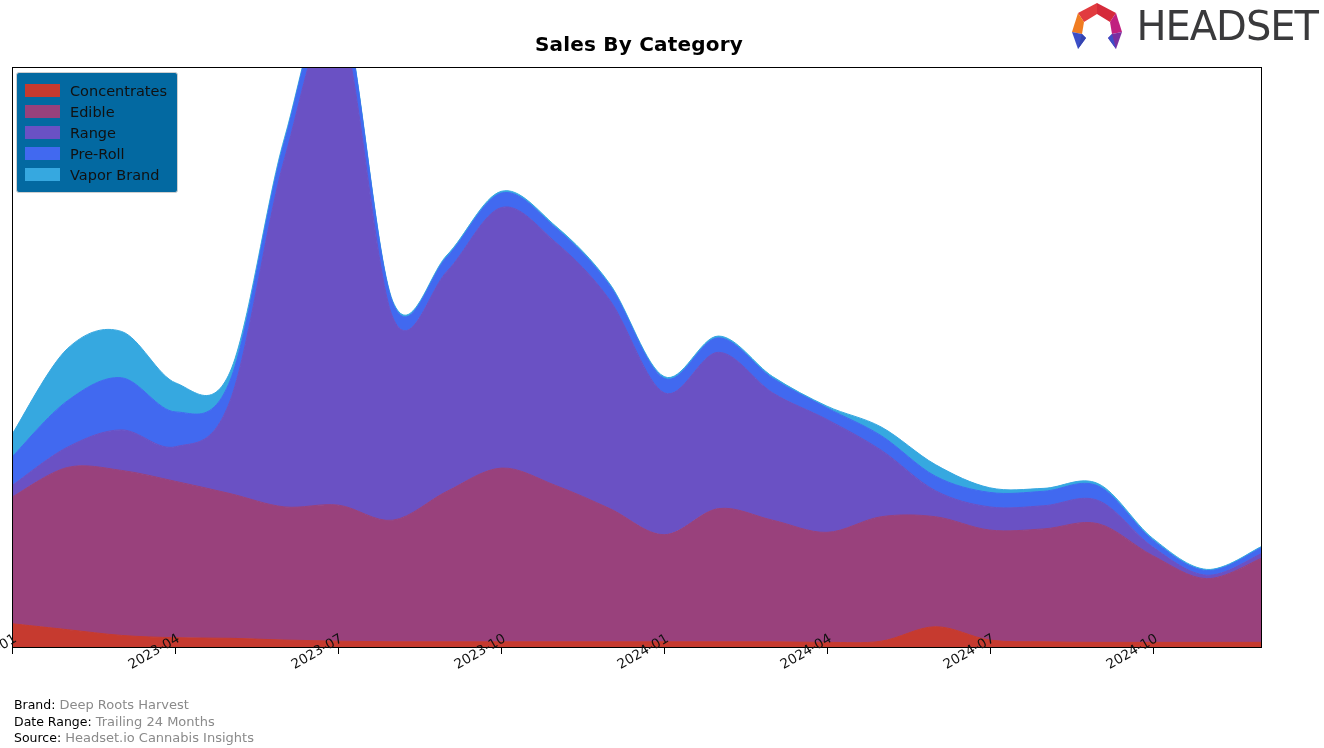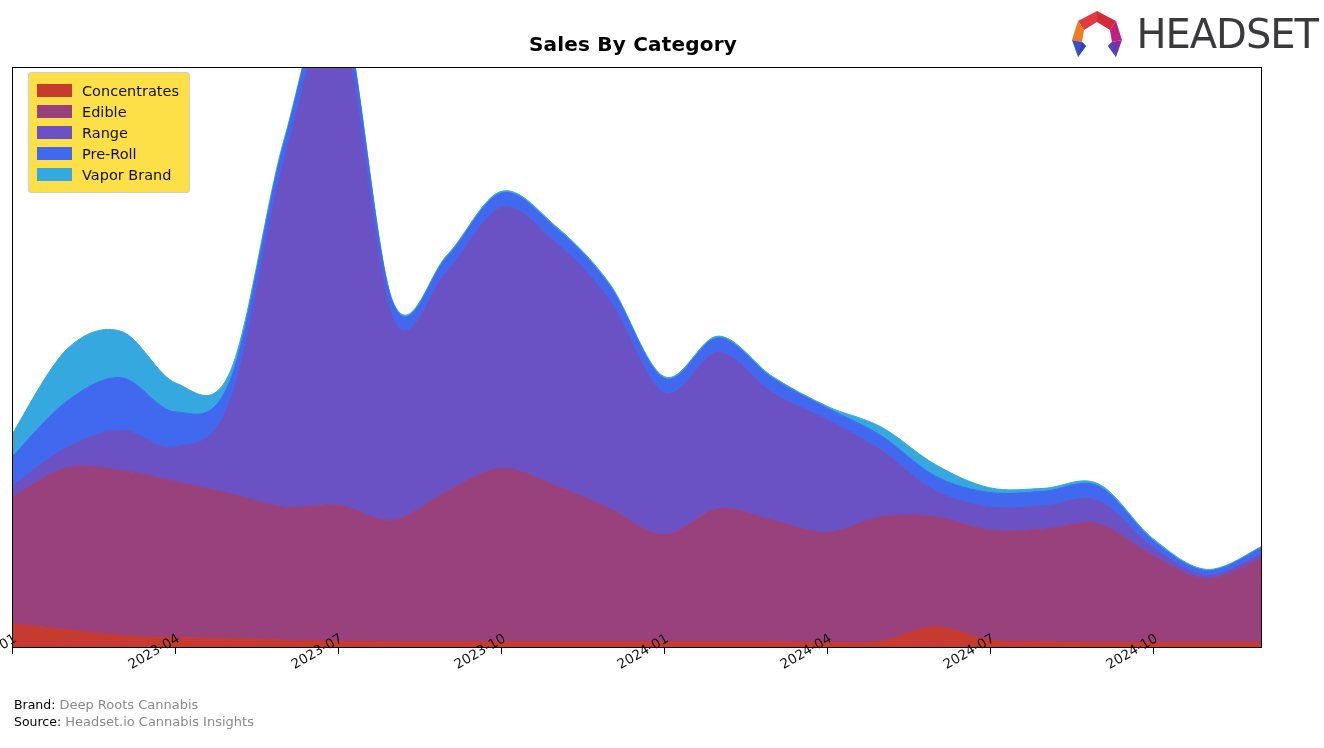--- a/index.html
+++ b/index.html
@@ -2,39 +2,39 @@
 <html><head>
 <meta charset="utf-8">
 <style>
   html,body{margin:0;padding:0;}
   body{
     width:1324px;height:748px;background:#ffffff;
     font-family:"DejaVu Sans","Liberation Sans",sans-serif;
     overflow:hidden;position:relative;
   }
   #chart-title{
-    position:absolute;left:2px;top:32px;width:1262px;text-align:center;
+    position:absolute;left:8px;top:32px;width:1262px;text-align:center;
     font-size:20px;font-weight:bold;color:#000;letter-spacing:.2px;
   }
   #logo{
-    position:absolute;right:6px;top:8px;display:flex;align-items:center;gap:8px;
+    position:absolute;right:6px;top:0;display:flex;align-items:center;gap:8px;
   }
   #logo-text{
     font-size:40px;font-weight:500;color:#3a3a3c;letter-spacing:-1px;
     font-family:"DejaVu Sans","Liberation Sans",sans-serif;
   }
   #plot{
     position:absolute;left:12px;top:67px;width:1250px;height:581px;
     border:1.6px solid #000;box-sizing:border-box;background:#fff;
   }
   #plot svg{display:block;width:100%;height:100%;}
   #legend{
     position:absolute;left:16px;top:72px;
-    border:1px solid #cfcfcf;border-radius:3px;background:#fde047;
-    padding:7px 10px 7px 8px;z-index:5;margin-left:12px;
+    border:1px solid #cfcfcf;border-radius:3px;background:#0369a1;
+    padding:7px 10px 7px 8px;z-index:5;
   }
   .legend-row{display:flex;align-items:center;height:21px;}
   .legend-swatch{width:35px;height:13px;margin-right:10px;flex:0 0 auto;}
   .legend-label{font-size:14.5px;color:#111;white-space:nowrap;}
   .xtick{
     position:absolute;font-size:13.5px;color:#111;white-space:nowrap;
     transform-origin:left top;transform:rotate(-30deg);
   }
   #tick-layer{position:absolute;left:0;top:0;width:1324px;height:748px;pointer-events:none;}
   #footer{
@@ -111,19 +111,23 @@
     <div class="xtick" style="left: 777.217px; top: 658px;">2024-04</div>
     <div style="position: absolute; left: 989.761px; top: 648px; width: 1px; height: 6px; background: rgb(0, 0, 0);"></div>
     <div class="xtick" style="left: 940.261px; top: 658px;">2024-07</div>
     <div style="position: absolute; left: 1152.8px; top: 648px; width: 1px; height: 6px; background: rgb(0, 0, 0);"></div>
     <div class="xtick" style="left: 1103.3px; top: 658px;">2024-10</div>
   </div>
 
 <div id="footer">
   <div class="foot-row">
     <span class="foot-key">Brand:</span>
-    <span class="foot-val">Deep Roots Cannabis</span>
+    <span class="foot-val">Deep Roots Harvest</span>
+  </div>
+  <div class="foot-row">
+    <span class="foot-key">Date Range:</span>
+    <span class="foot-val">Trailing 24 Months</span>
   </div>
   <div class="foot-row">
     <span class="foot-key">Source:</span>
     <span class="foot-val">Headset.io Cannabis Insights</span>
   </div>
 </div>
 
 </body></html>

